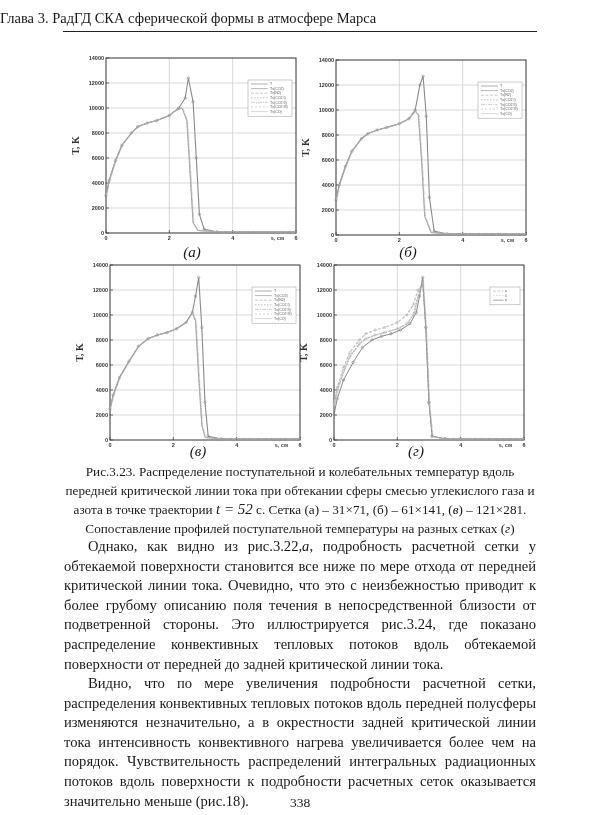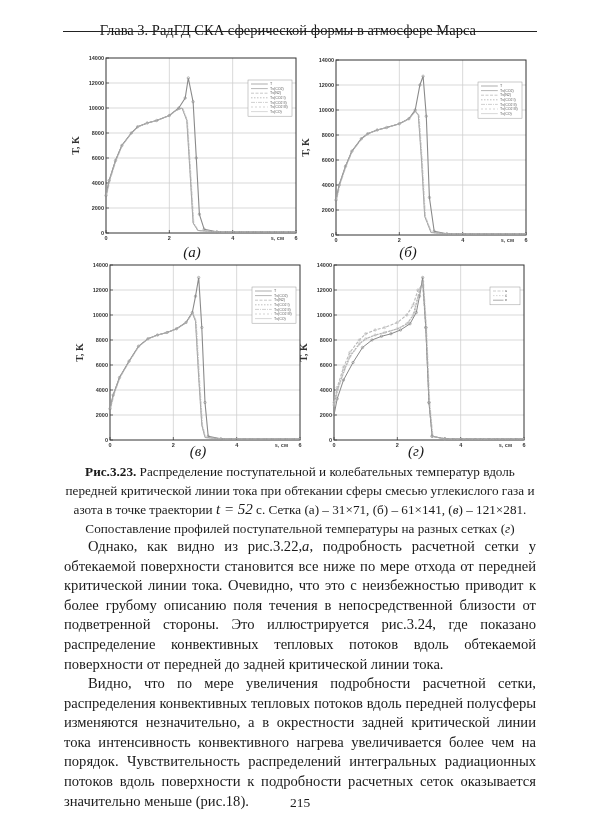--- a/index.html
+++ b/index.html
@@ -1,23 +1,23 @@
 <!DOCTYPE html>
 <html><head>
 <meta charset="utf-8">
 <style>
   html,body{margin:0;padding:0;background:#fff;}
   body{width:600px;height:815px;position:relative;overflow:hidden;font-family:"Liberation Serif","DejaVu Serif",serif;color:#1a1a1a;}
-  .header{position:absolute;left:0;top:10px;width:476px;text-align:right;font-size:14.5px;margin-top:12px;}
+  .header{position:absolute;left:0;top:10px;width:476px;text-align:left;font-size:14.5px;}
   .header-rule{position:absolute;left:63px;top:31px;width:474px;height:1px;background:#222;}
   .panel{position:absolute;}
   .panel svg{position:absolute;left:0;top:0;overflow:visible;}
   .panel-label{position:absolute;font-style:italic;font-size:15px;text-align:center;width:40px;}
   .caption{position:absolute;left:62px;top:462px;width:476px;text-align:center;font-size:13.2px;line-height:19px;}
-  .caption b{font-weight:bold;}
+  .caption b{font-weight:normal;}
   .body-text{position:absolute;left:64px;width:472px;font-size:14.6px;line-height:19.6px;text-align:justify;}
   .p1{top:537px;}
   .p2{top:674px;}
   .indent{text-indent:24px;}
   .page-num{position:absolute;left:0;top:795px;width:600px;text-align:center;font-size:13.5px;}
   .tick{font-family:"Liberation Sans","DejaVu Sans",sans-serif;font-size:5.5px;font-weight:bold;fill:#333;}
   .ylab{font-family:"Liberation Serif",serif;font-size:10px;font-weight:bold;fill:#333;}
   .xlab{font-family:"Liberation Sans",sans-serif;font-size:5.5px;font-weight:bold;fill:#444;}
   .leg{font-family:"Liberation Sans",sans-serif;font-size:3.6px;fill:#555;}
 </style>
@@ -367,13 +367,13 @@
 <div class="panel-label" style="left:396px;top:443px;">(г)</div>
 
 <div class="caption">
   <b>Рис.3.23.</b><span> Распределение поступательной и колебательных температур вдоль передней критической линии тока при обтекании сферы смесью углекислого газа и азота в точке траектории </span><i style="font-size:15px">t = 52</i><span> с. Сетка (а) – 31×71, (б) – 61×141, (</span><i>в</i><span>) – 121×281. Сопоставление профилей поступательной температуры на разных сетках (</span><i>г</i><span>)</span>
 </div>
 
 <div class="body-text p1 indent"><span>Однако, как видно из рис.3.22,</span><i>а</i><span>, подробность расчетной сетки у обтекаемой поверхности становится все ниже по мере отхода от передней критической линии тока. Очевидно, что это с неизбежностью приводит к более грубому описанию поля течения в непосредственной близости от подветренной стороны. Это иллюстрируется рис.3.24, где показано распределение конвективных тепловых потоков вдоль обтекаемой поверхности от передней до задней критической линии тока.</span></div>
 
 <div class="body-text p2 indent">Видно, что по мере увеличения подробности расчетной сетки, распределения конвективных тепловых потоков вдоль передней полусферы изменяются незначительно, а в окрестности задней критической линии тока интенсивность конвективного нагрева увеличивается более чем на порядок. Чувствительность распределений интегральных радиационных потоков вдоль поверхности к подробности расчетных сеток оказывается значительно меньше (рис.18).</div>
 
-<div class="page-num">215</div>
+<div class="page-num">338</div>
 
 </body></html>

